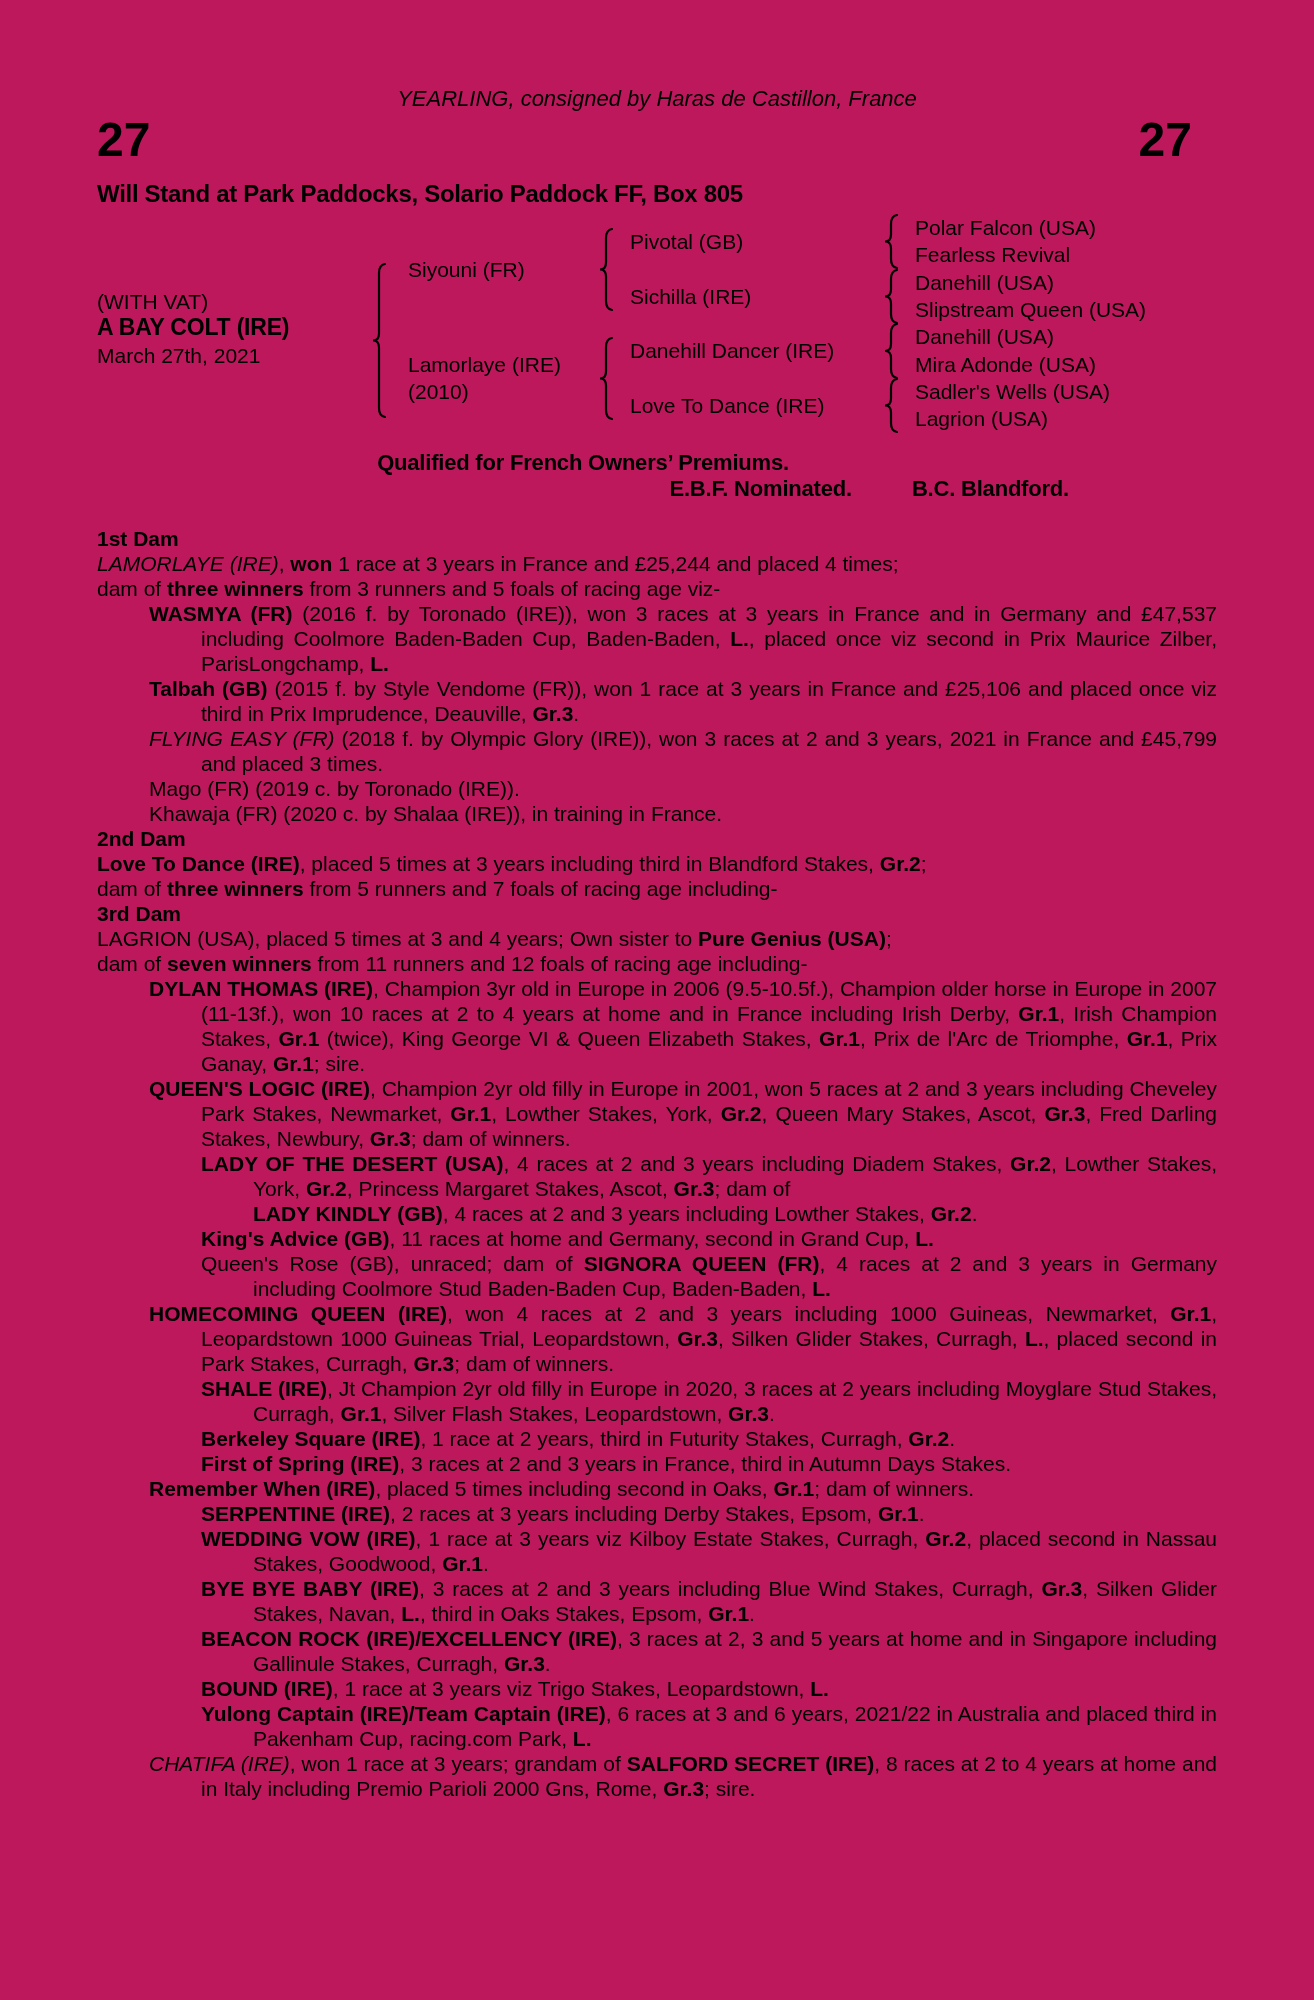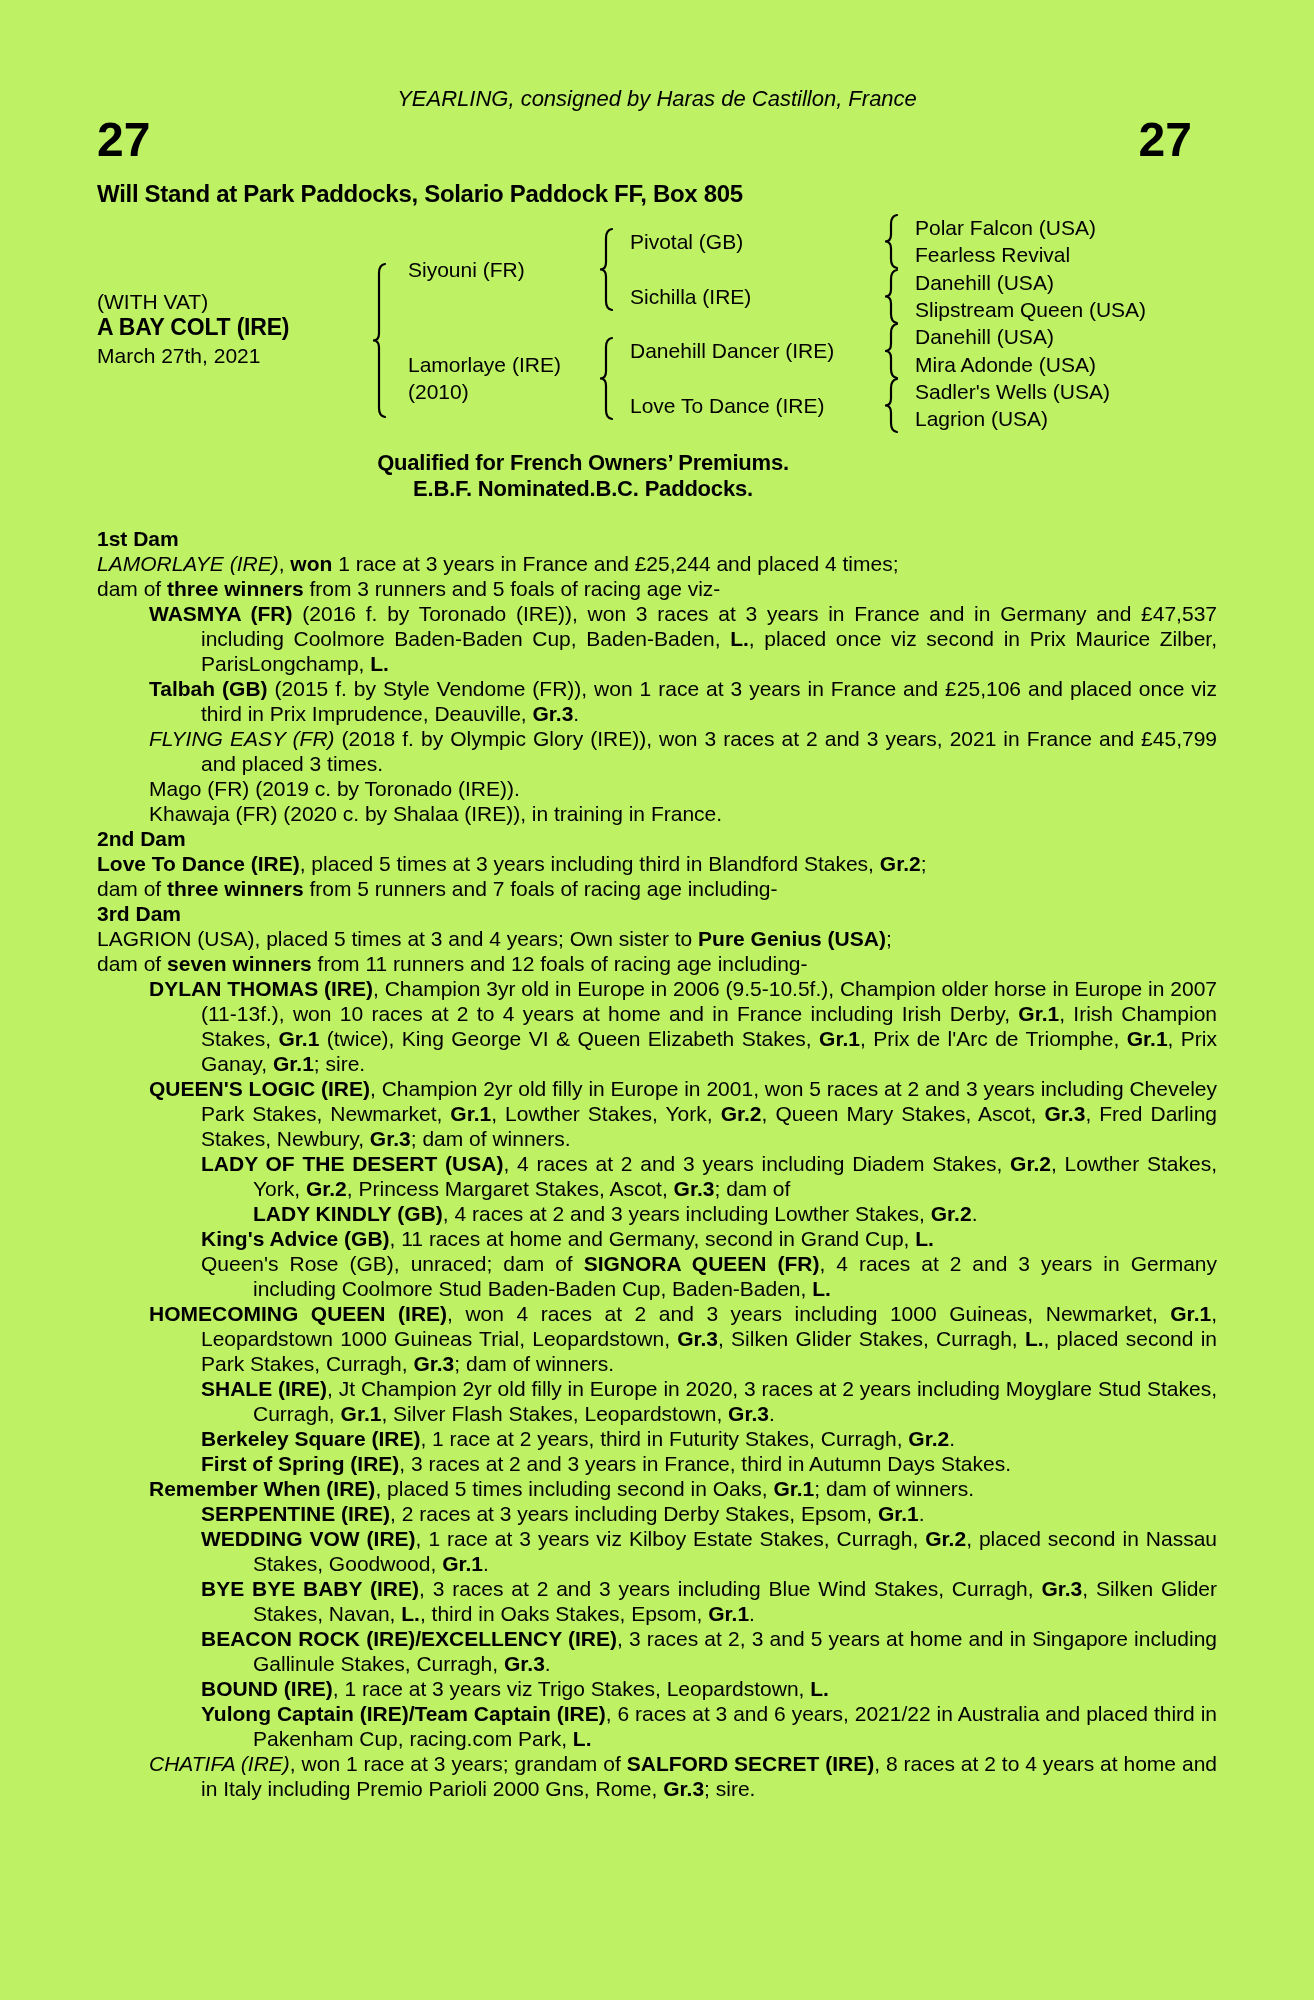--- a/index.html
+++ b/index.html
@@ -2,40 +2,40 @@
 <html><head>
 <meta charset="utf-8">
 <style>
   * { margin:0; padding:0; box-sizing:border-box; }
   html,body { background:#ffffff; }
   body {
     width:1314px; height:2000px;
     font-family:"Liberation Sans", sans-serif;
     color:#000; overflow:hidden;
   }
-  .page { width:1314px; height:2000px; padding-top:86px; position:relative; background:#bef264; }
+  .page { width:1314px; height:2000px; padding-top:86px; position:relative; background:#be185d; }
   .content { width:1120px; margin:0 97px; }
 
   .consign-line { text-align:center; font-style:italic; font-size:22px; line-height:26px; }
 
   .lot-row { display:flex; justify-content:space-between; margin-top:8px; height:40px; }
   .lot-number { font-size:48px; font-weight:bold; line-height:40px; letter-spacing:0; }
   .lot-number.right { padding-right:25px; }
 
   .stand-line { margin-top:20px; font-size:24px; font-weight:bold; line-height:28px; letter-spacing:-0.3px; }
 
   .pedigree { position:relative; height:224px; margin-top:4px; font-size:21px; }
   .ped-item { position:absolute; white-space:nowrap; line-height:24px; }
   .vat-note, .foal-date { font-size:21px; }
   .colt-name { font-weight:bold; font-size:23px; letter-spacing:-0.2px; }
   svg.braces { position:absolute; left:0; top:0; overflow:visible; }
 
   .notices { margin-top:14px; font-weight:bold; font-size:22px; line-height:26px; letter-spacing:-0.2px; padding-right:148px; }
   .notice-line1 { text-align:center; }
-  .notice-line2 { display:flex; justify-content:center; }
+  .notice-line2 { display:flex; justify-content:flex-end; gap:60px; }
 
   .dam-sections { margin-top:24px; font-size:21px; line-height:25px; }
   .section { }
   .section:first-child { margin-top:12px; }
   .section-heading { font-weight:bold; font-size:21px; }
   .para { text-align:justify; }
   .p-l0 { padding-left:0; }
   .p-l1 { padding-left:104px; text-indent:-52px; }
   .p-l2 { padding-left:156px; text-indent:-52px; }
   .p-l3 { padding-left:208px; text-indent:-52px; }
@@ -88,21 +88,21 @@
       <div class="ped-item" style="left:818px; top:113px">Danehill (USA)</div>
       <div class="ped-item" style="left:818px; top:141px">Mira Adonde (USA)</div>
       <div class="ped-item" style="left:818px; top:168px">Sadler's Wells (USA)</div>
       <div class="ped-item" style="left:818px; top:195px">Lagrion (USA)</div>
     </div>
 
     <div class="notices">
       <div class="notice-line1">Qualified for French Owners’ Premiums.</div>
       <div class="notice-line2">
         <span>E.B.F. Nominated.</span>
-        <span>B.C. Paddocks.</span>
+        <span>B.C. Blandford.</span>
       </div>
     </div>
 
     <div class="dam-sections">
         <section class="section">
           <div class="section-heading">1st Dam</div>
           <div class="para p-l0"><span class="i">LAMORLAYE (IRE)</span><span>, </span><span class="b">won</span><span> 1 race at 3 years in France and £25,244 and placed 4 times;</span></div>
           <div class="para p-l0"><span>dam of </span><span class="b">three winners</span><span> from 3 runners and 5 foals of racing age viz-</span></div>
           <div class="para p-l1"><span class="b">WASMYA (FR)</span><span> (2016 f. by Toronado (IRE)), won 3 races at 3 years in France and in Germany and £47,537 including Coolmore Baden-Baden Cup, Baden-Baden, </span><span class="b">L.</span><span>, placed once viz second in Prix Maurice Zilber, ParisLongchamp, </span><span class="b">L.</span></div>
           <div class="para p-l1"><span class="b">Talbah (GB)</span><span> (2015 f. by Style Vendome (FR)), won 1 race at 3 years in France and £25,106 and placed once viz third in Prix Imprudence, Deauville, </span><span class="b">Gr.3</span><span>.</span></div>

